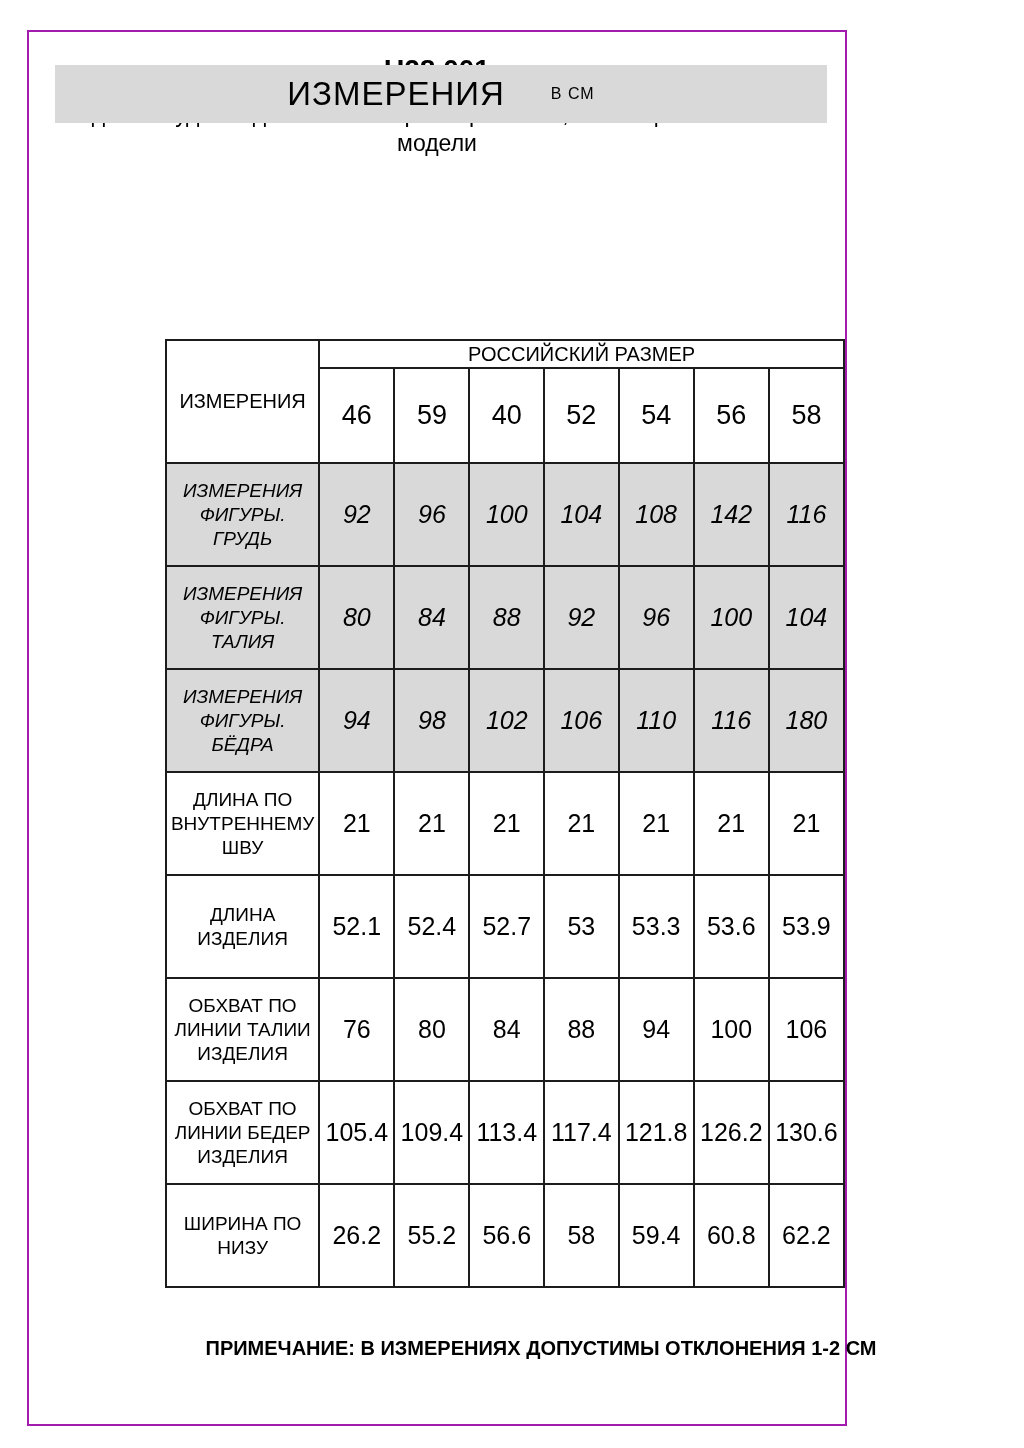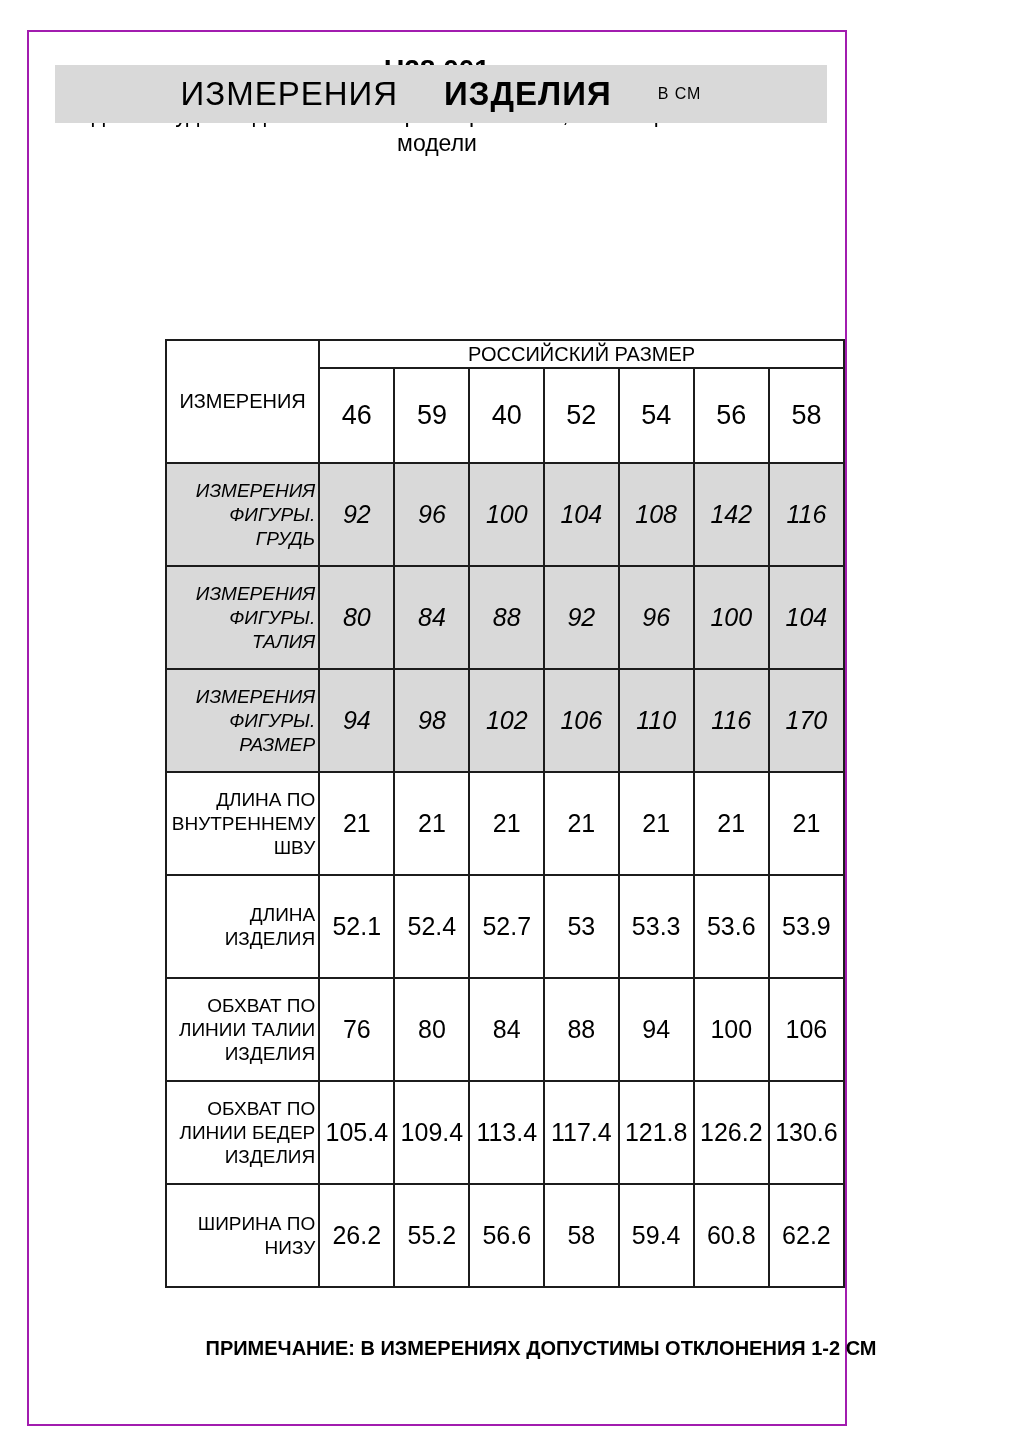--- a/index.html
+++ b/index.html
@@ -69,42 +69,41 @@
     padding: 0 3px;
     box-sizing: border-box;
     font-weight: normal;
   }
   .col-label { width: 154px; }
   .col-size  { width: 77px; }
   .group-row th { height: 28px; font-size: 20px; margin-left: 48px; }
   .size-row th { height: 95px; font-size: 27px; font-weight: bold; }
   .measurements-th { font-size: 20px; }
   tbody td { height: 103px; font-size: 25px; }
-  tbody td.label-cell { font-size: 19px; line-height: 24px; text-align: right; }
+  tbody td.label-cell { font-size: 19px; line-height: 24px; }
   tr.shaded td { background: #d9d9d9; }
   tr.it td { font-style: italic; }
   .note {
     position: absolute;
     left: 0;
     width: 1024px;
     top: 1305px;
     text-align: center;
     font-size: 20px;
     font-weight: bold;
   }
 </style>
 </head>
 <body>
 
 <div class="canvas">
   <div class="frame">
 
     <div class="title-band">
       <span class="title-main">ИЗМЕРЕНИЯ</span>
-      <span class="title-bold">ИЗДЕЛИЯ</span>
       <span class="title-unit">В СМ</span>
     </div>
 
     <div class="product-code">U28.001</div>
 
     <div class="subtitle">Изделие будет сидеть в любом размере также, как на фото на нашей модели</div>
 
     <div class="size-table-wrap">
       <table class="size-table">
         <colgroup>
@@ -147,28 +146,28 @@
               <td class="label-cell">ИЗМЕРЕНИЯ ФИГУРЫ. ТАЛИЯ</td>
               <td>80</td>
               <td>84</td>
               <td>88</td>
               <td>92</td>
               <td>96</td>
               <td>100</td>
               <td>104</td>
             </tr>
             <tr class="shaded it">
-              <td class="label-cell">ИЗМЕРЕНИЯ ФИГУРЫ. РАЗМЕР</td>
+              <td class="label-cell">ИЗМЕРЕНИЯ ФИГУРЫ. БЁДРА</td>
               <td>94</td>
               <td>98</td>
               <td>102</td>
               <td>106</td>
               <td>110</td>
               <td>116</td>
-              <td>170</td>
+              <td>180</td>
             </tr>
             <tr class="">
               <td class="label-cell">ДЛИНА ПО ВНУТРЕННЕМУ ШВУ</td>
               <td>21</td>
               <td>21</td>
               <td>21</td>
               <td>21</td>
               <td>21</td>
               <td>21</td>
               <td>21</td>

